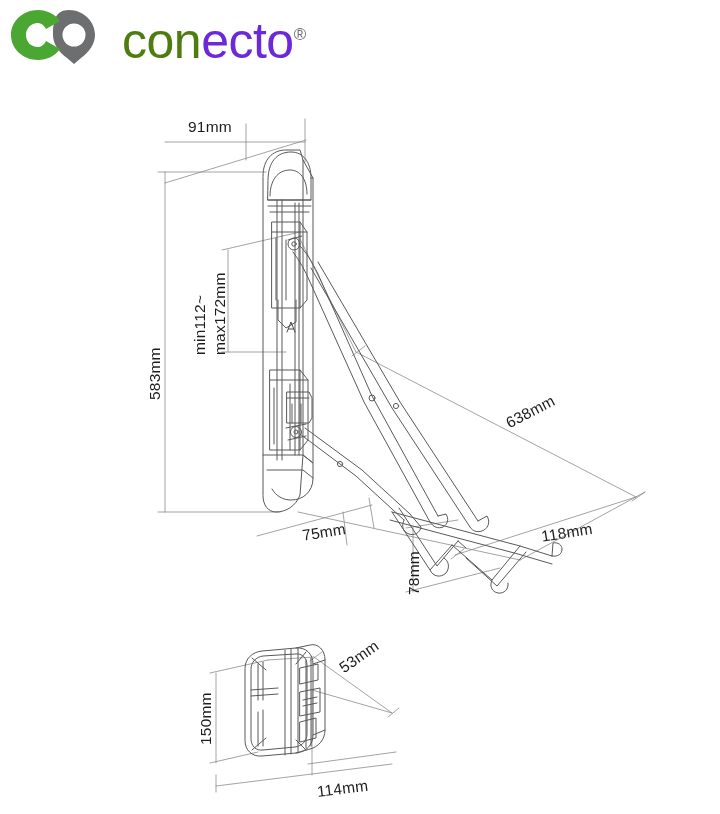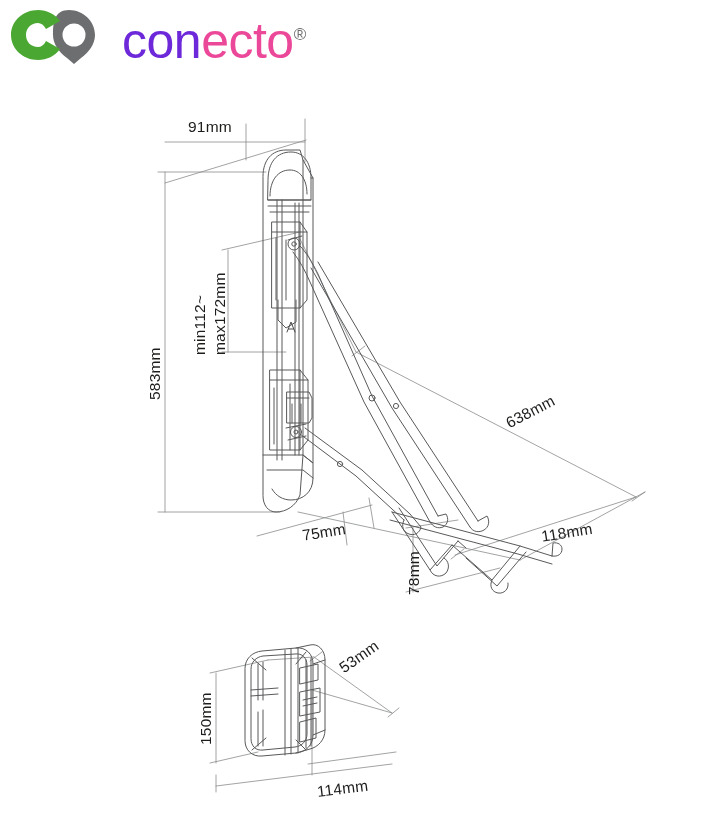--- a/index.html
+++ b/index.html
@@ -40,22 +40,22 @@
   .brand-word {
     position: absolute;
     left: 112px;
     top: -2px;
     font-size: 50px;
     line-height: 62px;
     letter-spacing: -0.5px;
     white-space: nowrap;
     font-family: "Liberation Sans", sans-serif;
   }
-  .brand-word .g { color: #6d28d9; }
-  .brand-word .k { color: #ec4899; }
+  .brand-word .g { color: #4d7c0f; }
+  .brand-word .k { color: #6d28d9; }
   .brand-reg {
     font-size: 17px;
     vertical-align: super;
     color: #6d6e70;
     letter-spacing: 0;
   }
 
   
   .drawing {
     position: absolute;

